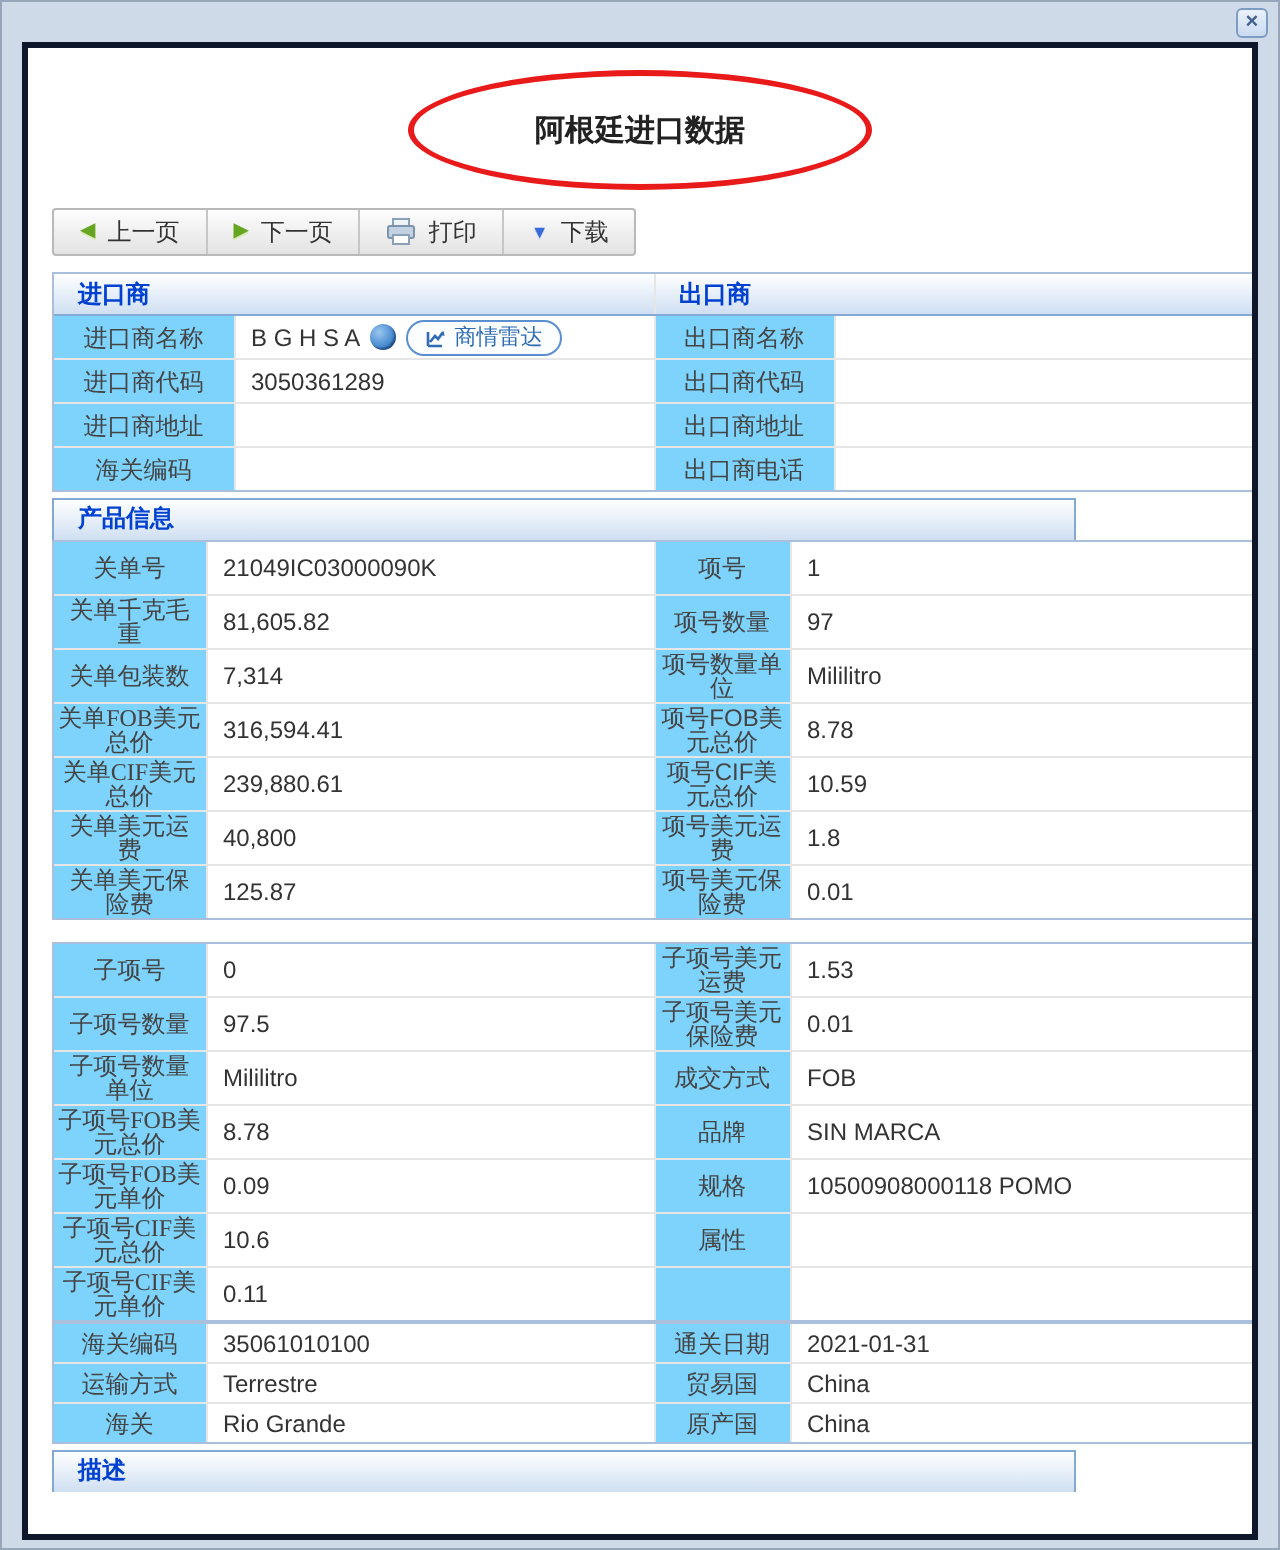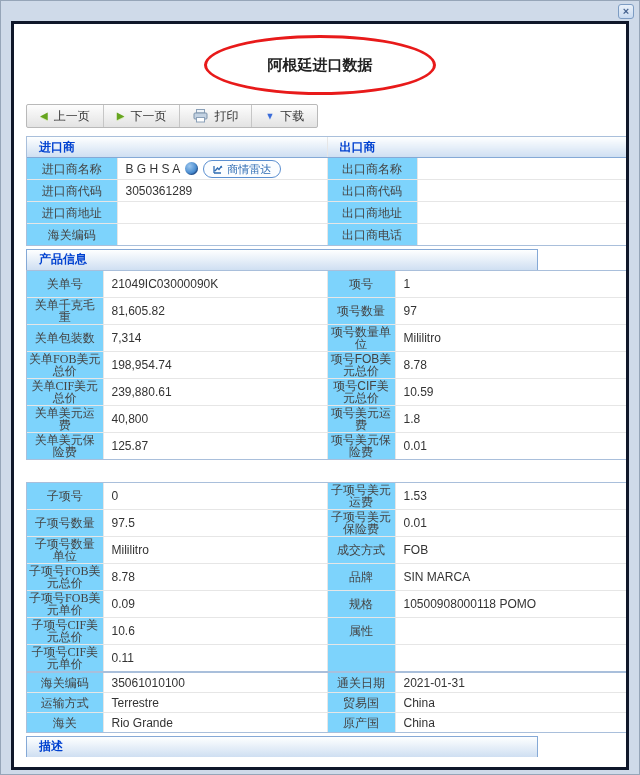--- a/index.html
+++ b/index.html
@@ -49,21 +49,21 @@
   .arr.blue{color:#3a6bd8;font-size:9px;text-shadow:0 1px 0 #c8d8f4;}
   
   .sec-header{
     width:512px;box-sizing:border-box;height:21px;line-height:19px;
     margin:3px 0 0 6px;padding:0 0 0 12px;
     border:1px solid #85a9d6;border-bottom:none;
     background:linear-gradient(#feffff,#cfdff2);
     color:#0041d0;font-size:12px;font-weight:bold;
   }
   .tbl-wrap{width:604px;box-sizing:border-box;margin:0 0 0 6px;border:1px solid #a9bfdb;background:#fff;}
-  .tbl-wrap.gap-top{margin-top:22px;}
+  .tbl-wrap.gap-top{margin-top:11px;}
   table{width:100%;border-collapse:collapse;table-layout:fixed;}
   td,th{border:1px solid #e6e6e6;font-size:12px;vertical-align:middle;overflow:hidden;}
   tr td:first-child,tr th:first-child{border-left:none;font-family:Liberation Serif, serif;}
   tr td:last-child,tr th:last-child{border-right:none;}
   tr:first-child td,tr:first-child th{border-top:none;}
   tr:last-child td,tr:last-child th{border-bottom:none;}
   th.pair-head{
     height:20px;text-align:left;padding:0 0 0 12px;
     background:linear-gradient(#feffff,#cfdff2);
     color:#0041d0;font-size:12px;font-weight:bold;
@@ -215,21 +215,21 @@
           <td class="val">97</td>
         </tr>
         <tr>
           <td class="lbl">关单包装数</td>
           <td class="val">7,314</td>
           <td class="lbl">项号数量单位</td>
           <td class="val">Mililitro</td>
         </tr>
         <tr>
           <td class="lbl">关单FOB美元总价</td>
-          <td class="val">198,954.74</td>
+          <td class="val">316,594.41</td>
           <td class="lbl">项号FOB美元总价</td>
           <td class="val">8.78</td>
         </tr>
         <tr>
           <td class="lbl">关单CIF美元总价</td>
           <td class="val">239,880.61</td>
           <td class="lbl">项号CIF美元总价</td>
           <td class="val">10.59</td>
         </tr>
         <tr>

